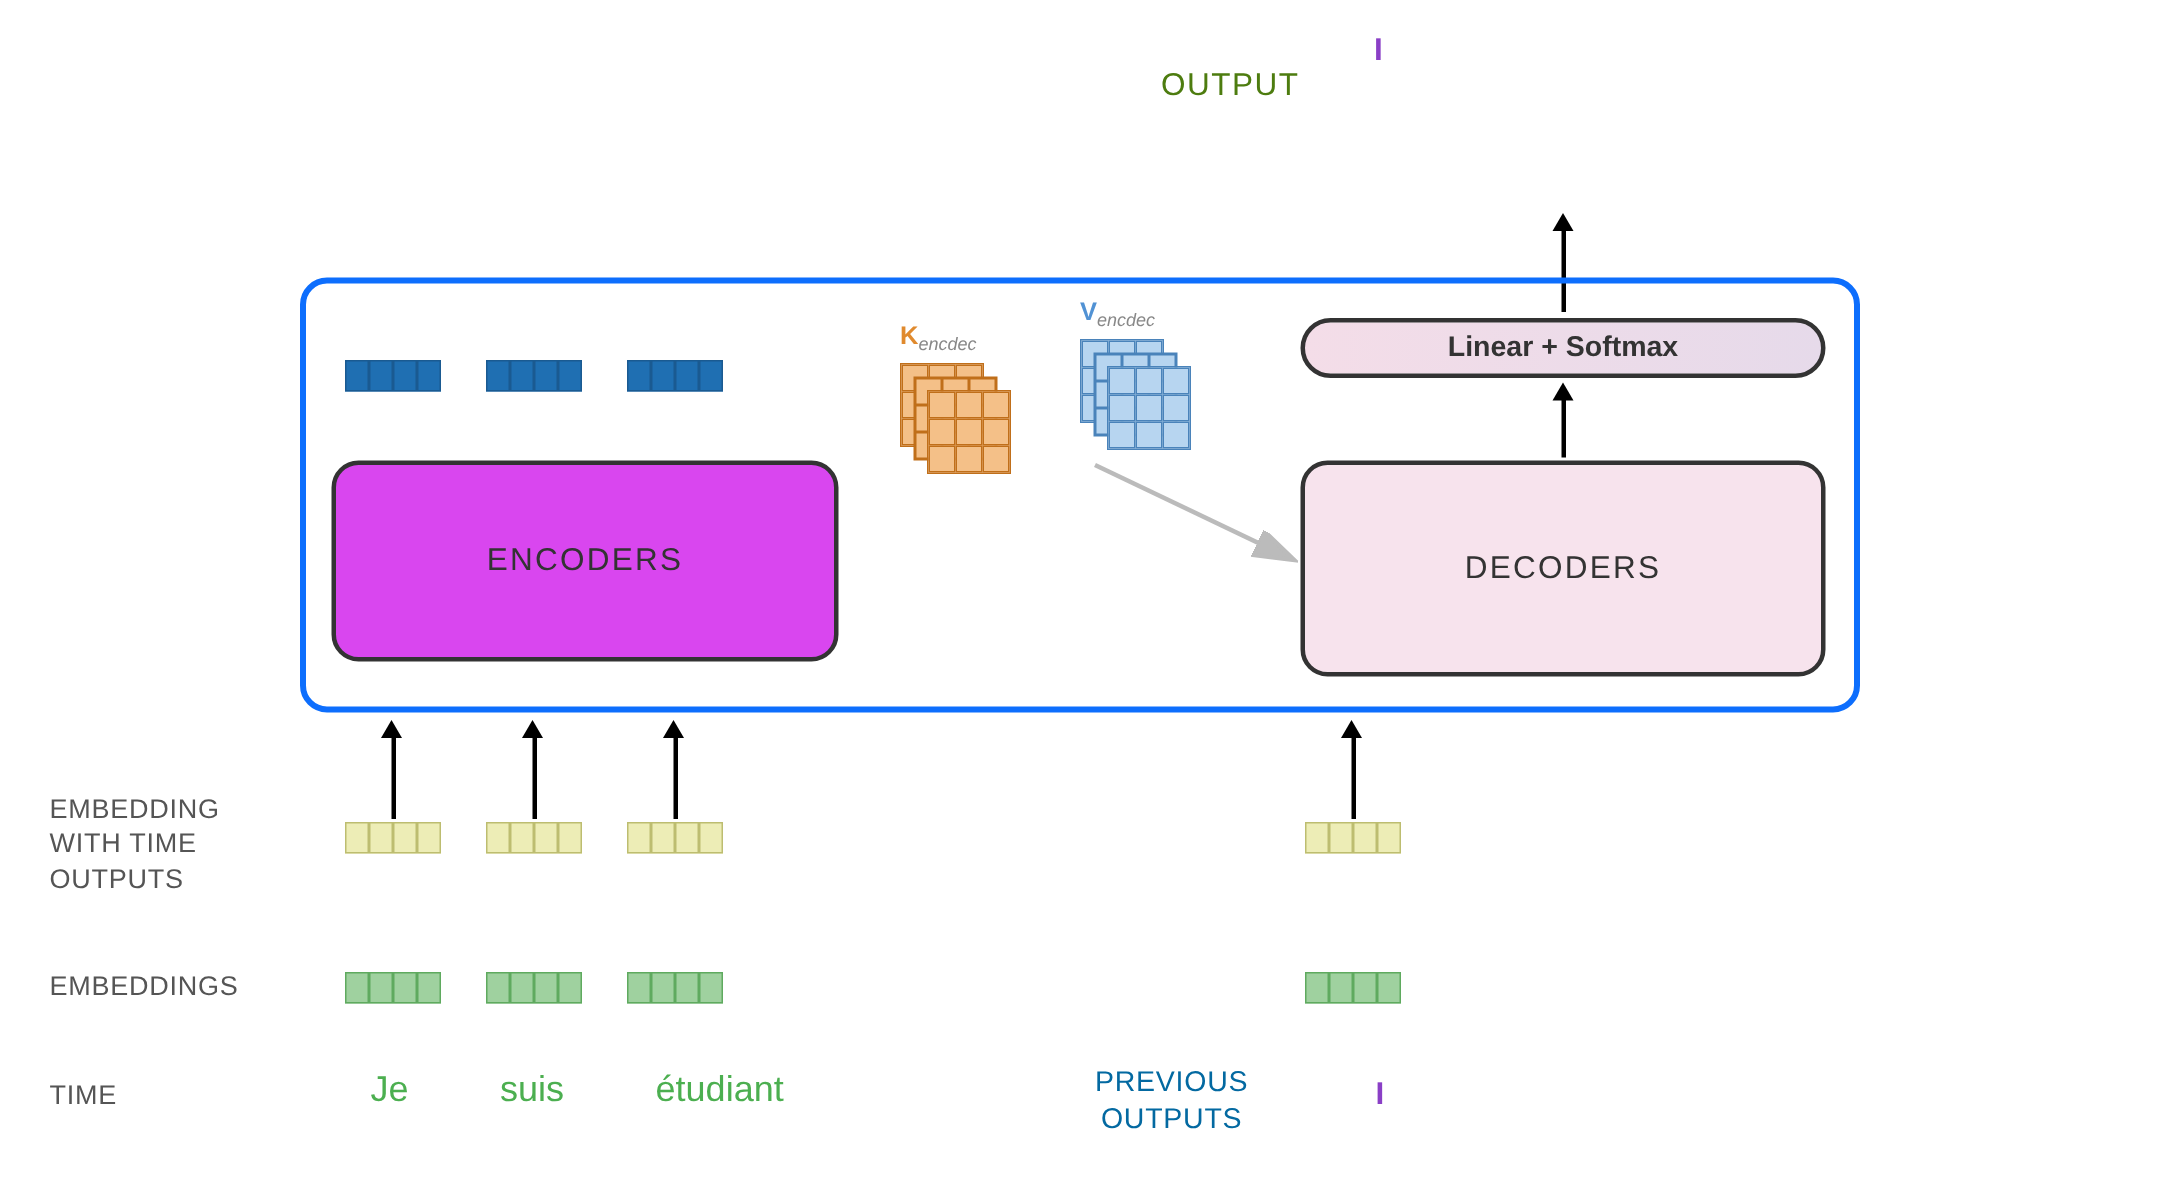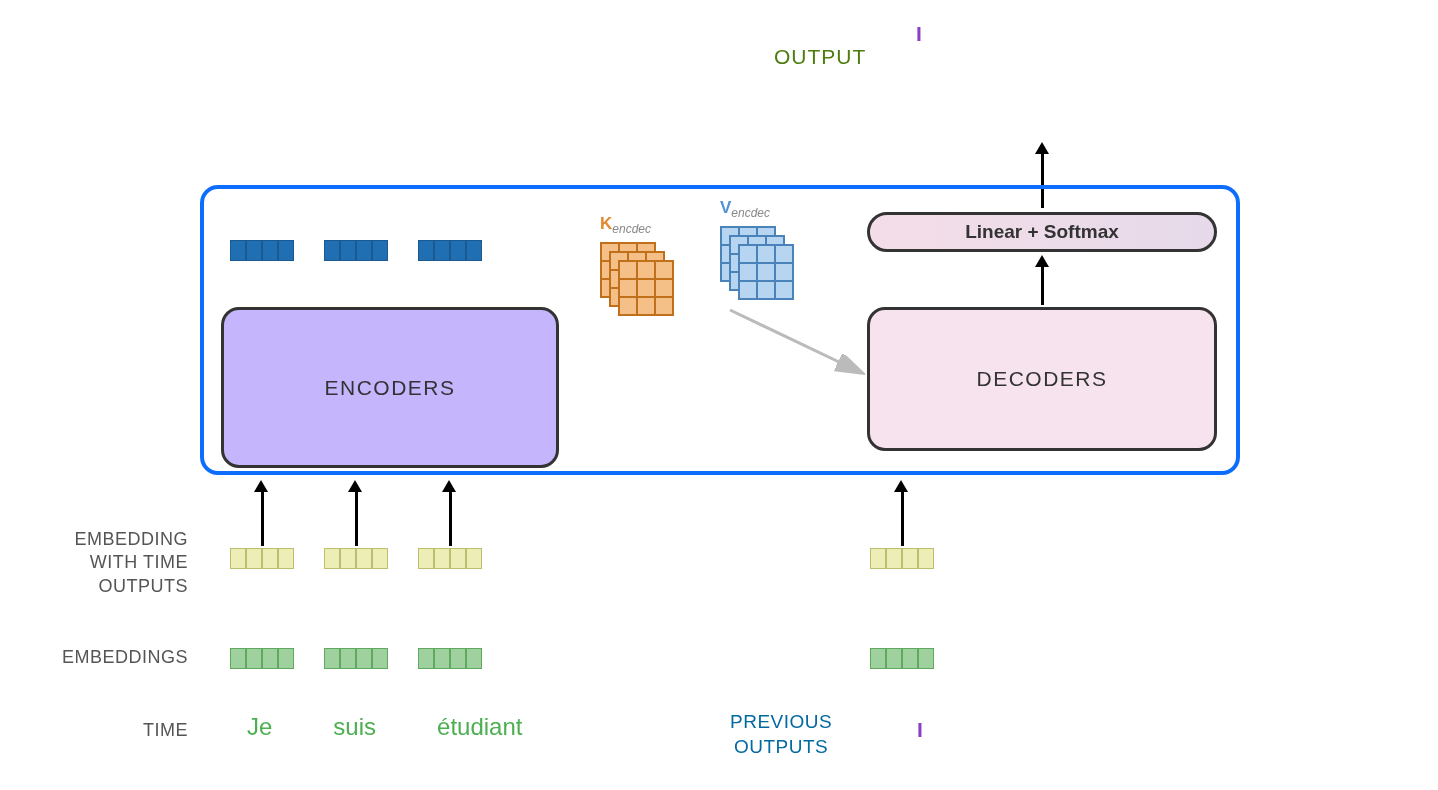--- a/index.html
+++ b/index.html
@@ -90,22 +90,22 @@
       width: 16px;
       height: 21px;
       background: #1f6fb2;
       border: 1px solid #1a5a91;
     }
     .encoders-block {
       position: absolute;
       top: 307px;
       left: 221px;
       width: 338px;
-      height: 161px;
-      background: #c4b5fd;
+      height: 134px;
+      background: #d946ef;
       border: 3px solid #333;
       border-radius: 18px;
       display: flex;
       align-items: center;
       justify-content: center;
       font-size: 21px;
       letter-spacing: 1.5px;
       color: #333;
     }
     .decoders-block {
@@ -192,21 +192,20 @@
       border-bottom: 12px solid #000;
     }
     .gray-arrow {
       position: absolute;
       stroke: #bbb;
       fill: #bbb;
     }
     .side-label {
       position: absolute;
       right: 1250px;
-      text-align: right;
       font-size: 18px;
       color: #555;
       letter-spacing: 0.5px;
     }
     .emb-time-label { top: 528px; width: 155px; line-height: 1.3; }
     .emb-label { top: 647px; width: 155px; }
     .input-label { top: 720px; width: 155px; }
     .prev-out-label {
       position: absolute;
       top: 710px;

